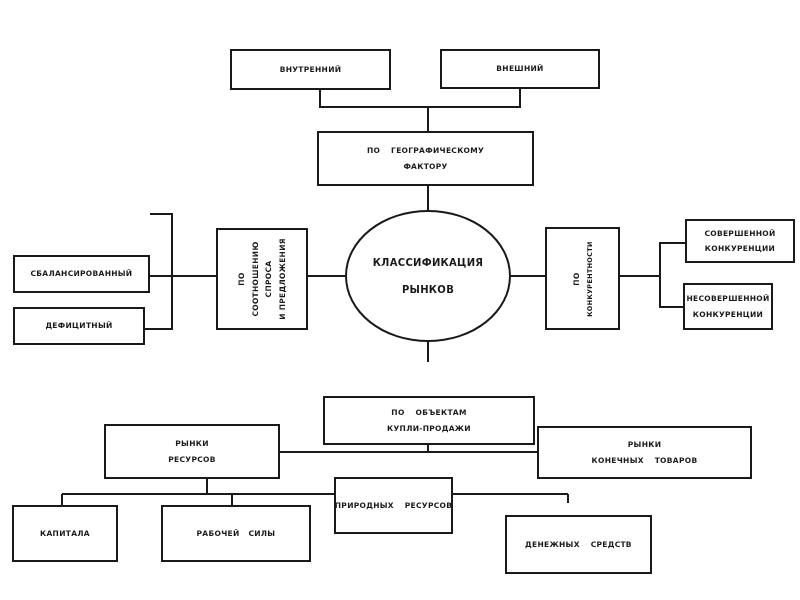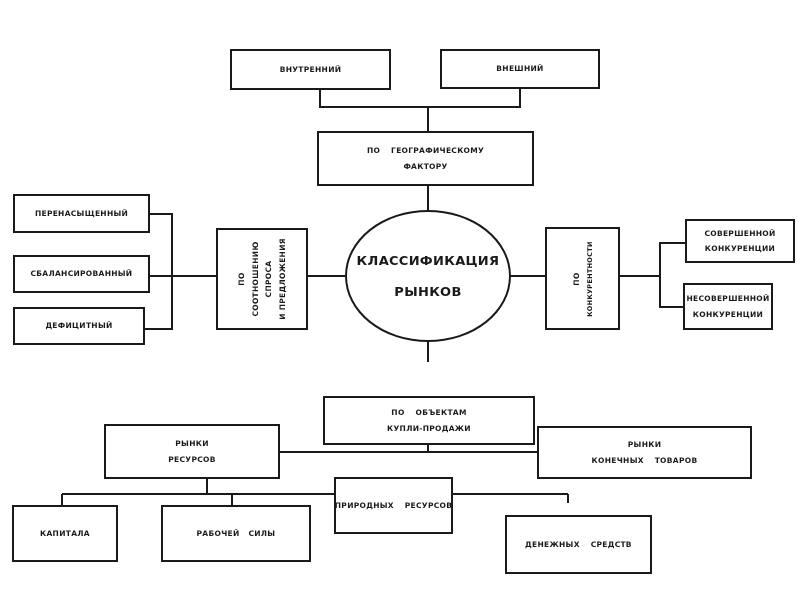--- a/index.html
+++ b/index.html
@@ -13,21 +13,21 @@
            line-height: 1; }
     .box .line { display: block; margin: 4px 0; white-space: nowrap; }
     .vbox .rot { position: absolute; left: 50%; top: 50%;
                  transform: translate(-50%, -50%) rotate(-90deg);
                  display: flex; flex-direction: column; align-items: center;
                  white-space: nowrap; }
     .vbox .rot .line { margin: 3px 0; }
     .ellipse { position: absolute; border: 2px solid #1a1a1a; border-radius: 50%;
                box-sizing: border-box; background: #ffffff; display: flex;
                flex-direction: column; align-items: center; justify-content: center;
-               font-weight: bold; font-size: 13px; color: #1a1a1a; letter-spacing: 0.3px; }
+               font-weight: bold; font-size: 10px; color: #1a1a1a; letter-spacing: 0.3px; }
     .ellipse .line { margin: 8px 0; }
     svg.connectors { position: absolute; left: 0; top: 0; }
   </style>
 </head>
 <body>
 
 <div id="diagram">
 
   <svg class="connectors" width="800" height="600">
     <g stroke="#1a1a1a" stroke-width="2" fill="none">
@@ -65,23 +65,20 @@
   </div>
   <div class="box" style="left:440px;top:49px;width:160px;height:40px;">
     <span class="line">ВНЕШНИЙ</span>
   </div>
 
   <div class="box" style="left:317px;top:131px;width:217px;height:55px;">
     <span class="line" style="word-spacing:8px;">ПО ГЕОГРАФИЧЕСКОМУ</span>
     <span class="line">ФАКТОРУ</span>
   </div>
 
-  <div class="box" style="left:13px;top:194px;width:137px;height:39px;">
-    <span class="line">ПЕРЕНАСЫЩЕННЫЙ</span>
-  </div>
   <div class="box" style="left:13px;top:307px;width:132px;height:38px;">
     <span class="line">ДЕФИЦИТНЫЙ</span>
   </div>
   <div class="box" style="left:13px;top:255px;width:137px;height:38px;">
     <span class="line">СБАЛАНСИРОВАННЫЙ</span>
   </div>
 
   <div class="box vbox" style="left:216px;top:228px;width:92px;height:102px;">
     <div class="rot">
       <span class="line">ПО</span>

